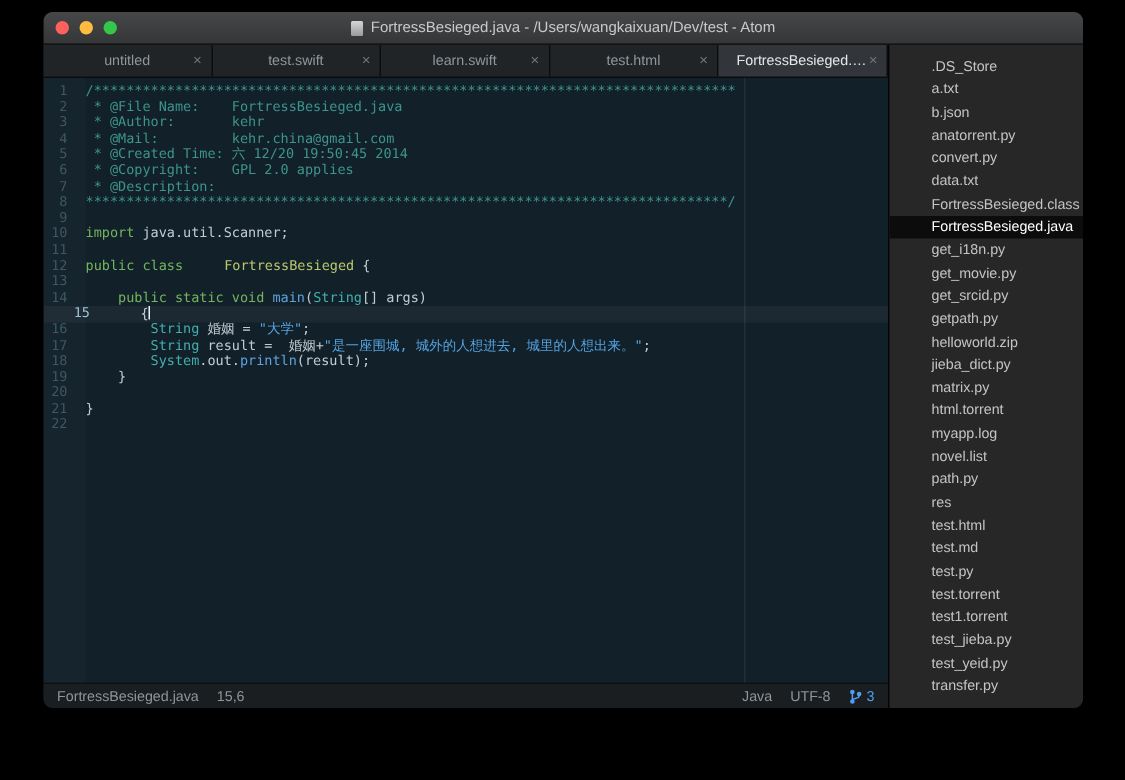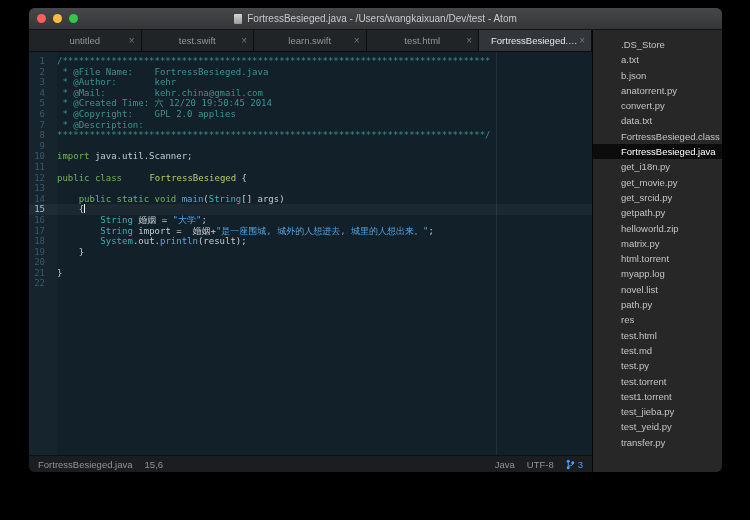--- a/index.html
+++ b/index.html
@@ -50,21 +50,21 @@
     background:var(--editor-bg,#12202a);
     font-family:"DejaVu Sans Mono", monospace; font-size:9px;
   }
   .gutter-col { position:absolute; left:0; top:0; bottom:0; width:28px; background:var(--gutter-bg,#16242e); }
   .wrap-guide { position:absolute; top:0; bottom:0; left:calc(34px + 80ch); width:1px; background:rgba(255,255,255,0.07); }
   .code-lines { position:relative; padding-top:4px; }
   .code-row { display:flex; height:10.6px; line-height:10.6px; }
   .code-row .ln { flex:0 0 22px; text-align:right; padding-right:6px; color:var(--line-number,#3d5765); }
   .code-row .lt { flex:1; padding-left:6px; white-space:pre; color:var(--plain,#c3ccd2); }
   .code-row.active { background:rgba(255,255,255,0.045); }
-  .code-row.active .ln { color:var(--line-number-active,#9cc3d6); }
+  .code-row.active .ln { color:var(--line-number-active,#9cc3d6);margin-left:15px; }
   .tok-comment   { color:var(--comment,#3d948c); }
   .tok-keyword   { color:var(--keyword,#73b45c); }
   .tok-type      { color:var(--type,#43aeae); }
   .tok-func      { color:var(--func,#5ea2dc); }
   .tok-string    { color:var(--string,#55a3e0); }
   .tok-classname { color:var(--classname,#b9c96d);padding-left:22px; }
   .tok-plain     { color:var(--plain,#c3ccd2); }
   .text-cursor { display:inline-block; width:1px; height:9px; background:#e8f2f8; vertical-align:-1px; }
 
   
@@ -192,21 +192,21 @@
             <div class="code-row active">
               <span class="ln">15</span>
               <span class="lt"><span class="tok-plain">    {</span><span class="text-cursor"></span></span>
             </div>
             <div class="code-row">
               <span class="ln">16</span>
               <span class="lt"><span class="tok-plain">        </span><span class="tok-type">String</span><span class="tok-plain"> 婚姻 = </span><span class="tok-string">"大学"</span><span class="tok-plain">;</span></span>
             </div>
             <div class="code-row">
               <span class="ln">17</span>
-              <span class="lt"><span class="tok-plain">        </span><span class="tok-type">String</span><span class="tok-plain"> import =  婚姻+</span><span class="tok-string">"是一座围城, 城外的人想进去, 城里的人想出来。"</span><span class="tok-plain">;</span></span>
+              <span class="lt"><span class="tok-plain">        </span><span class="tok-type">String</span><span class="tok-plain"> result =  婚姻+</span><span class="tok-string">"是一座围城, 城外的人想进去, 城里的人想出来。"</span><span class="tok-plain">;</span></span>
             </div>
             <div class="code-row">
               <span class="ln">18</span>
               <span class="lt"><span class="tok-plain">        </span><span class="tok-type">System</span><span class="tok-plain">.out.</span><span class="tok-func">println</span><span class="tok-plain">(result);</span></span>
             </div>
             <div class="code-row">
               <span class="ln">19</span>
               <span class="lt"><span class="tok-plain">    }</span></span>
             </div>
             <div class="code-row">
@@ -253,20 +253,21 @@
         <div class="tree-item">anatorrent.py</div>
         <div class="tree-item">convert.py</div>
         <div class="tree-item">data.txt</div>
         <div class="tree-item">FortressBesieged.class</div>
         <div class="tree-item selected">FortressBesieged.java</div>
         <div class="tree-item">get_i18n.py</div>
         <div class="tree-item">get_movie.py</div>
         <div class="tree-item">get_srcid.py</div>
         <div class="tree-item">getpath.py</div>
         <div class="tree-item">helloworld.zip</div>
+        <div class="tree-item">jieba_dict.py</div>
         <div class="tree-item">matrix.py</div>
         <div class="tree-item">html.torrent</div>
         <div class="tree-item">myapp.log</div>
         <div class="tree-item">novel.list</div>
         <div class="tree-item">path.py</div>
         <div class="tree-item">res</div>
         <div class="tree-item">test.html</div>
         <div class="tree-item">test.md</div>
         <div class="tree-item">test.py</div>
         <div class="tree-item">test.torrent</div>

